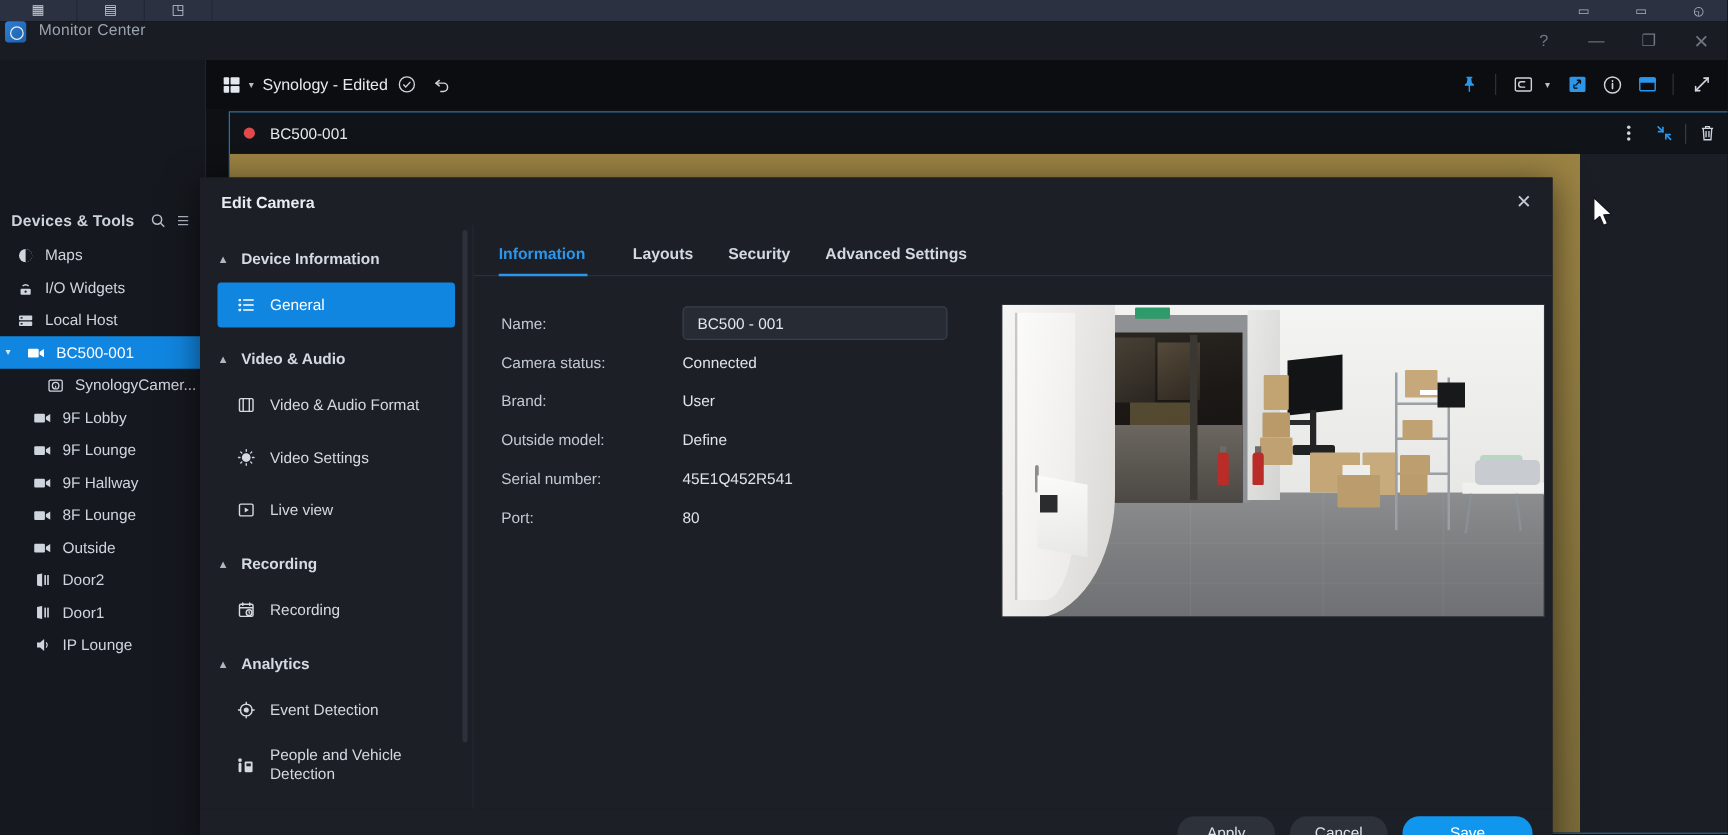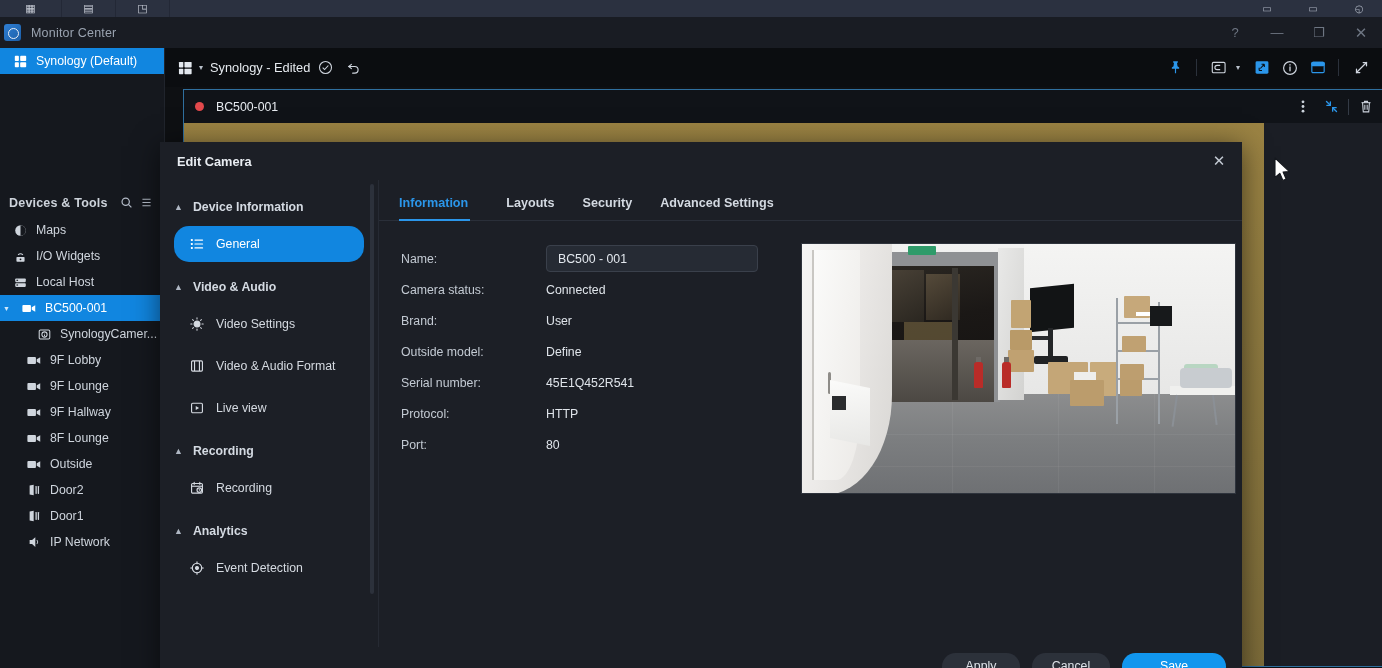--- a/index.html
+++ b/index.html
@@ -28,21 +28,21 @@
     color:#aab1bd; font-size: 10px; }
 
   
   .app-window {
     position: absolute; left: 0; top: 17px; width: 1382px; height: 651px;
     background: #15181e;
   }
   
   .app-title-bar {
     position: absolute; left: 0; top: 0; width: 1382px; height: 31px;
-    background: #191c23; display: flex; align-items: center;
+    background: #191c23; display: flex; 
   }
   .app-logo {
     width: 17px; height: 17px; margin-left: 4px; border-radius: 3px;
     background: linear-gradient(135deg, #2f7fd4 0%, #1c5fa8 100%);
     position: relative; flex: none;
   }
   .app-logo::after {
     content: ""; position: absolute; left: 4px; top: 4px; width: 9px; height: 9px;
     border: 1.6px solid #e8edf4; border-radius: 50%;
   }
@@ -153,21 +153,21 @@
     width: 219px; height: 467px; background: #1c1f26; position: relative; overflow: hidden;
     border-right: 1px solid #262a33;
   }
   .nav-inner { padding-top: 14px; }
   .nav-group {
     height: 26px; display: flex; align-items: center; gap: 10px; padding-left: 14px;
     font-size: 12.3px; color: #d4dae2; font-weight: 700;
   }
   .nav-chev { color: #aeb6c2; font-size: 9px; display: inline-block; }
   .nav-item {
-    margin: 6px 14px 0 14px; height: 36px; border-radius: 15px;
+    margin: 6px 14px 0 14px; height: 36px; border-radius: 3px;
     display: flex; align-items: center; gap: 11px; padding-left: 14px;
     font-size: 12.3px; color: #d5dae1;
   }
   .nav-item.sel { background: #1186e0; color: #fff; }
   .nav-item .nico { width: 17px; flex: none; display:flex; align-items:center; justify-content:center; }
   .nav-item.two-line { height: 40px; align-items: center; }
   .nav-item.two-line .lbl { line-height: 1.22; }
   .nav-spacer { height: 12px; }
   .nav-scrollbar {
     position: absolute; right: 4px; top: 4px; width: 4px; height: 410px;
@@ -344,31 +344,20 @@
         <span>❐</span>
       </div>
       <div class="win-btn close">
         <span>✕</span>
       </div>
     </div>
 
     <div class="sidebar">
 
 
-      <div class="side-row sel">
-        <span class="rico">
-          <svg width="13" height="13" viewBox="0 0 16 16" fill="currentColor">
-            <rect x="1" y="1" width="5" height="6.5" rx="1"></rect>
-              <rect x="1" y="8.8" width="5" height="6.2" rx="1"></rect>
-            <rect x="7.6" y="1" width="7.4" height="6.5" rx="1"></rect>
-              <rect x="7.6" y="8.8" width="7.4" height="6.2" rx="1"></rect>
-          </svg>
-        </span>
-        <span>Synology (Default)</span>
-      </div>
 
       <div class="side-gap"></div>
 
       <div class="side-sec-head">
         <span class="side-sec-title">Devices &amp; Tools</span>
         <span class="side-sec-sp"></span>
         <span class="side-ic">
           <svg width="13" height="13" viewBox="0 0 16 16" fill="none" stroke="currentColor" stroke-width="1.5">
             <circle cx="7" cy="7" r="4.5"></circle>
               <path d="M10.3 10.3 L14 14"></path>
@@ -509,21 +498,21 @@
         <span>Door1</span>
       </div>
 
       <div class="side-row indent1">
         <span class="rico">
           <svg width="13" height="12" viewBox="0 0 16 14" fill="currentColor">
             <path d="M2 4.5 H5 L9 1 V13 L5 9.5 H2 Z"></path>
             <path d="M11 4.5 Q13 7 11 9.5" fill="none" stroke="currentColor" stroke-width="1.1"></path>
           </svg>
         </span>
-        <span>IP Network</span>
+        <span>IP Lounge</span>
       </div>
     </div>
 
     <div class="main">
 
       <div class="main-toolbar">
         <span class="tb-layout-ic">
           <svg width="15" height="14" viewBox="0 0 16 16" fill="#e3e8ee">
             <rect x="0.5" y="1" width="5" height="6.5" rx=".8"></rect>
               <rect x="0.5" y="8.8" width="5" height="6.2" rx=".8"></rect>
@@ -660,35 +649,35 @@
             </div>
 
             <div class="nav-spacer"></div>
 
             <div class="nav-group">
               <span class="nav-chev">▲</span>
               <span>Video &amp; Audio</span>
             </div>
             <div class="nav-item">
               <span class="nico">
+                <svg width="14" height="14" viewBox="0 0 16 16" fill="none" stroke="currentColor" stroke-width="1.3">
+                  <rect x="1.8" y="2.2" width="12.4" height="11.6" rx="1.2"></rect>
+                  <path d="M5.2 2.2 V13.8 M10.8 2.2 V13.8"></path>
+                </svg>
+              </span>
+              <span class="lbl">Video &amp; Audio Format</span>
+            </div>
+            <div class="nav-item">
+              <span class="nico">
                 <svg width="14" height="14" viewBox="0 0 16 16" fill="none" stroke="currentColor" stroke-width="1.2">
                   <circle cx="8" cy="8" r="3.4" fill="currentColor"></circle>
                   <path d="M8 .9 v1.4 M8 13.7 v1.4 M.9 8 h1.4 M13.7 8 h1.4 M3 3 l1 1 M12 12 l1 1 M13 3 l-1 1 M4 12 l-1 1" stroke-linecap="round"></path>
                 </svg>
               </span>
               <span class="lbl">Video Settings</span>
-            </div>
-            <div class="nav-item">
-              <span class="nico">
-                <svg width="14" height="14" viewBox="0 0 16 16" fill="none" stroke="currentColor" stroke-width="1.3">
-                  <rect x="1.8" y="2.2" width="12.4" height="11.6" rx="1.2"></rect>
-                  <path d="M5.2 2.2 V13.8 M10.8 2.2 V13.8"></path>
-                </svg>
-              </span>
-              <span class="lbl">Video &amp; Audio Format</span>
             </div>
             <div class="nav-item">
               <span class="nico">
                 <svg width="14" height="14" viewBox="0 0 16 16" fill="none" stroke="currentColor" stroke-width="1.3">
                   <rect x="1.8" y="2.6" width="12.4" height="10.8" rx="1.3"></rect>
                   <path d="M6.6 5.8 L10.4 8 L6.6 10.2 Z" fill="currentColor" stroke="none"></path>
                 </svg>
               </span>
               <span class="lbl">Live view</span>
             </div>
@@ -720,20 +709,31 @@
             </div>
             <div class="nav-item">
               <span class="nico">
                 <svg width="14" height="14" viewBox="0 0 16 16" fill="none" stroke="currentColor" stroke-width="1.3">
                   <circle cx="8" cy="8" r="5.4"></circle>
                     <circle cx="8" cy="8" r="1.7" fill="currentColor"></circle>
                   <path d="M8 .8 v2.2 M8 13 v2.2 M.8 8 h2.2 M13 8 h2.2" stroke-linecap="round"></path>
                 </svg>
               </span>
               <span class="lbl">Event Detection</span>
+            </div>
+            <div class="nav-item two-line">
+              <span class="nico">
+                <svg width="15" height="15" viewBox="0 0 17 16" fill="currentColor">
+                  <circle cx="3.4" cy="3" r="1.7"></circle>
+                    <rect x="2.1" y="5.4" width="2.6" height="8.6" rx="1.1"></rect>
+                  <rect x="7.6" y="4.2" width="7.2" height="9.8" rx="1.2"></rect>
+                  <rect x="9.2" y="6" width="4" height="2.6" fill="#1c1f26"></rect>
+                </svg>
+              </span>
+              <span class="lbl">People and Vehicle Detection</span>
             </div>
             <div class="nav-item">
               
               
             </div>
           </div>
           <div class="nav-scrollbar"></div>
         </div>
 
         <div class="dlg-content">
@@ -768,24 +768,20 @@
                 <span class="flabel">Brand:</span>
                 <span class="fvalue">User</span>
               </div>
               <div class="frow">
                 <span class="flabel">Outside model:</span>
                 <span class="fvalue">Define</span>
               </div>
               <div class="frow">
                 <span class="flabel">Serial number:</span>
                 <span class="fvalue">45E1Q452R541</span>
-              </div>
-              <div class="frow">
-                <span class="flabel">Protocol:</span>
-                <span class="fvalue">HTTP</span>
               </div>
               <div class="frow">
                 <span class="flabel">Port:</span>
                 <span class="fvalue">80</span>
               </div>
             </div>
 
             <div class="preview-wrap">
               <div class="preview">
                 <div class="pv pv-wall"></div>

